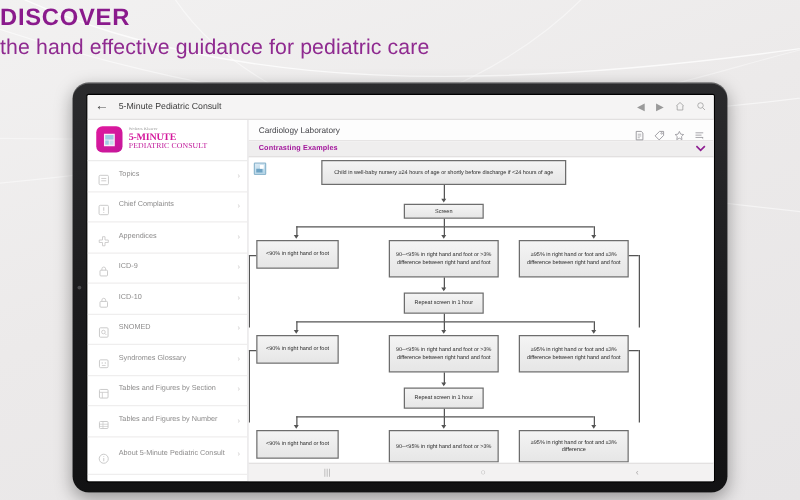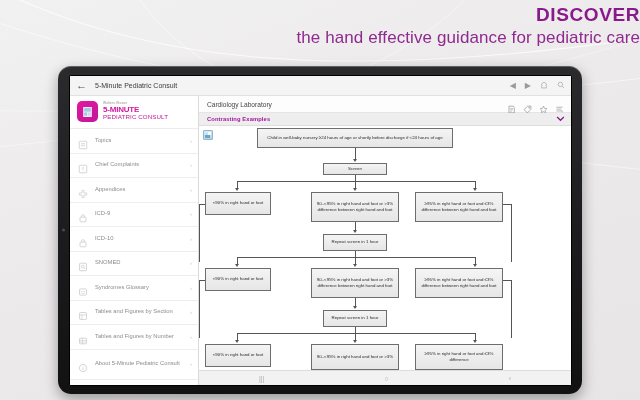--- a/index.html
+++ b/index.html
@@ -10,21 +10,21 @@
   body {
     position: relative;
     background: linear-gradient(160deg, #f2f1f1 0%, #eceaea 45%, #e7e5e6 100%);
   }
   
   .bg-arcs { position: absolute; inset: 0; pointer-events: none; }
 
   
   .promo {
     position: absolute; left: 0; right: 0; top: 4px;
-    text-align: right; z-index: 3;
+    text-align: left; z-index: 3;
   }
   .promo-title {
     font-size: 19px; font-weight: bold; letter-spacing: .6px;
     color: #8a1a8c; line-height: 22px;
   }
   .promo-sub {
     font-size: 17px; color: #8f2a90; line-height: 24px; letter-spacing: .1px;
   }
 
   
@@ -72,21 +72,21 @@
   .logo-row {
     display: flex; align-items: center; gap: 5px;
     padding: 5px 6px 6px 7px; border-bottom: 1px solid #ececec;
   }
   .logo-badge {
     width: 21px; height: 21px; flex: 0 0 21px; border-radius: 5px;
     background: linear-gradient(145deg,#e0189e 0%, #c4179a 100%);
     display: flex; align-items: center; justify-content: center;
   }
   .logo-glyph { width: 11px; height: 12px; }
-  .logo-text { line-height: 1.05; }
+  .logo-text { line-height: 1.05; font-family: Liberation Serif, serif; }
   .logo-pub { font-size: 3.2px; color: #8b8b8b; letter-spacing: .2px; display:block; }
   .logo-main { font-size: 8px; font-weight: bold; color: #d4189c; display:block; letter-spacing: -.2px; }
   .logo-sub { font-size: 6.2px; color: #c0189a; display:block; letter-spacing: .1px; }
 
   .menu { flex: 1; overflow: hidden; }
   .menu-item {
     display: flex; align-items: center; gap: 7px;
     padding: 0 6px 0 8px; height: 24.5px;
     border-bottom: 1px solid #efeeee; cursor: pointer;
   }

